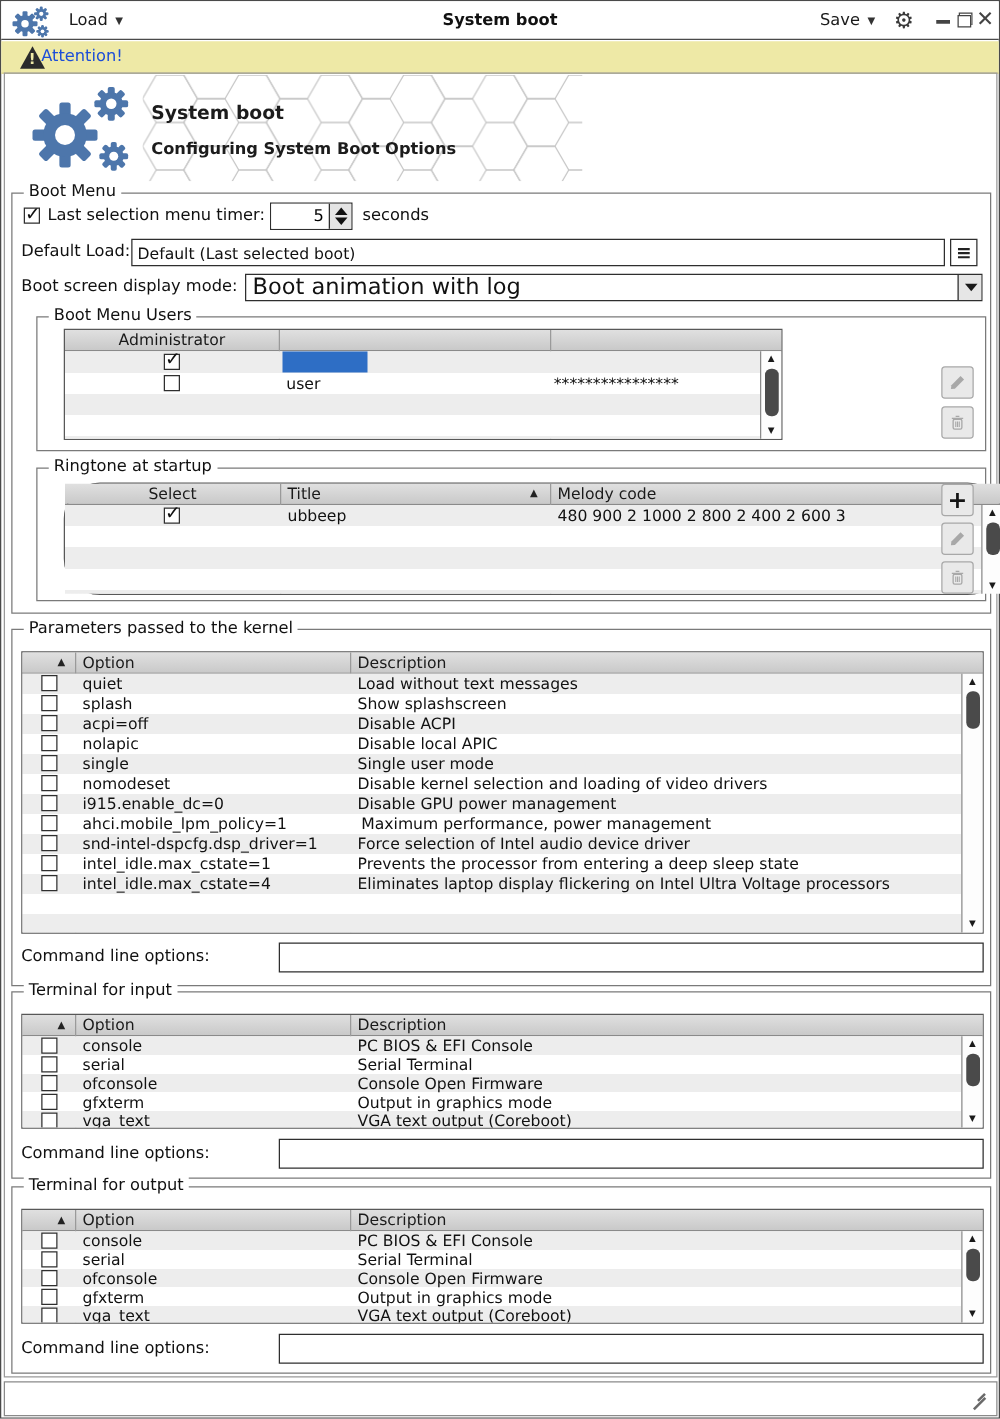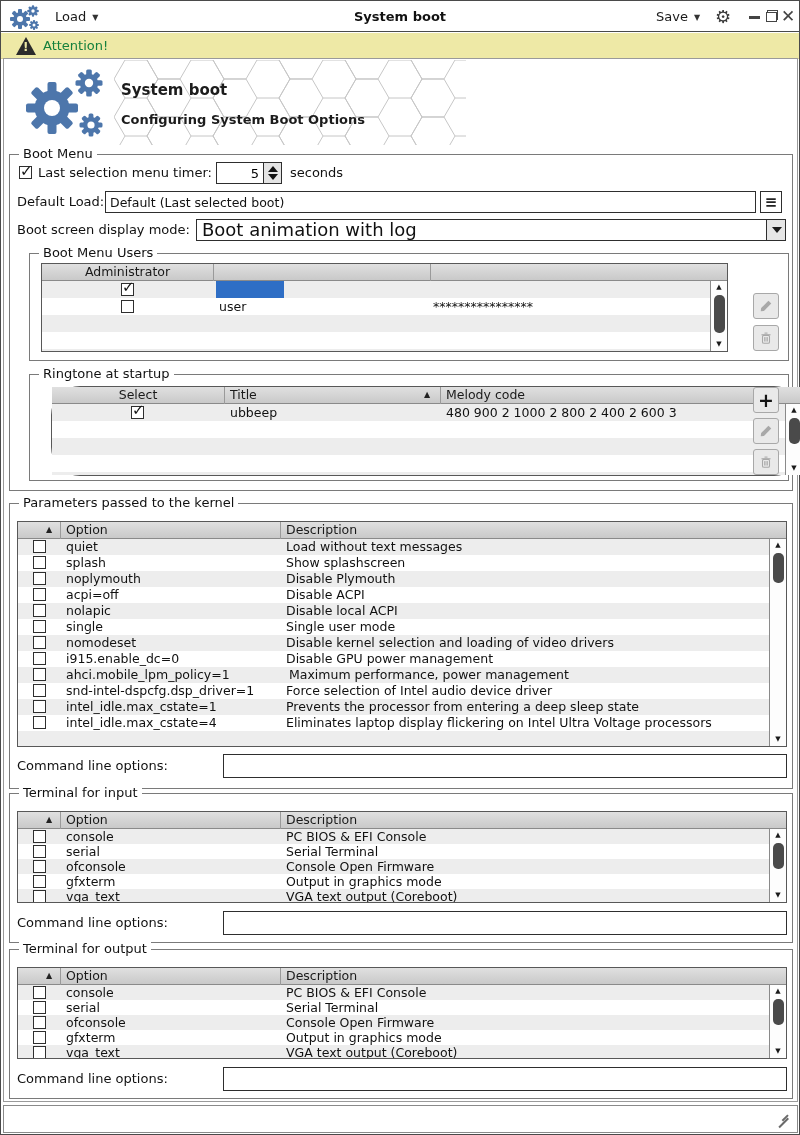--- a/index.html
+++ b/index.html
@@ -18,21 +18,21 @@
   .min-btn { position:absolute; left:748px; top:15px; width:11px; height:2.5px; background:#444; }
   .max-btn { position:absolute; left:765px; top:9px; width:12px; height:12px; }
   .max-btn::before { content:""; position:absolute; right:0; top:0; width:9px; height:8px; border:1.5px solid #444; background:#fff; }
   .max-btn::after  { content:""; position:absolute; left:0; bottom:0; width:9px; height:8px; border:1.5px solid #444; background:#fff; }
   .close-btn { position:absolute; left:780px; top:0; line-height:31px; font-size:17px; color:#444; }
 
   
   .banner { position:absolute; left:0; top:32px; width:100%; height:26px; background:#eee9a6; border-bottom:1px solid #d9d28d; }
   .warn-tri { position:absolute; left:15px; top:4px; width:0; height:0; border-left:10px solid transparent; border-right:10px solid transparent; border-bottom:18px solid #2b2b2b; }
   .warn-tri::after { content:"!"; position:absolute; left:-3px; top:3px; color:#eee9a6; font-size:12px; font-weight:bold; }
-  .banner-text { position:absolute; left:42px; top:0; line-height:26px; font-size:13px; color:#15803d; }
+  .banner-text { position:absolute; left:32px; top:0; line-height:26px; font-size:13px; color:#1d4ed8; }
 
   
   .content-frame { position:absolute; left:2px; top:57px; width:795px; height:1044px; border:1px solid #9a9a9a; pointer-events:none; }
   .hexbg { position:absolute; left:113px; top:59px; }
   .h-title { position:absolute; left:120px; top:80px; font-size:15px; font-weight:bold; color:#1c1c1c; }
   .h-sub { position:absolute; left:120px; top:111px; font-size:13px; font-weight:bold; color:#1c1c1c; }
   .logo { position:absolute; left:20px; top:66px; }
 
   
   .grp { position:absolute; border:1px solid #7a7a7a; }
@@ -200,21 +200,21 @@
   <div class="lbl" style="left:16px; top:218px; line-height:22px;">Boot screen display mode:</div>
   <div class="combo" style="left:195px; top:218px; width:590px; height:22px;">
     <span class="combo-text">Boot animation with log</span>
     <span class="combo-arrow"></span>
   </div>
 
 
   <div class="grp" style="left:28px; top:252px; width:760px; height:108px;">
     <span class="legend">Boot Menu Users</span>
   </div>
-  <div class="tbl" style="left:40px; top:262px; width:687px; height:89px;padding-left:20px;">
+  <div class="tbl" style="left:50px; top:262px; width:575px; height:89px;padding-left:20px;">
     <div class="thead">
       <span class="hlbl" style="left:0; width:171px; text-align:center;">Administrator</span>
     </div>
     <div class="vline" style="left:171px;"></div>
     <div class="vline" style="left:388px;"></div>
     <div class="tbody stripe17 rows17">
 
         <div class="trow">
           <span class="sel-cell on"></span>
           <span class="cb checked" style="left:79px; top:2px;"></span>
@@ -314,37 +314,32 @@
           <span class="cell" style="left:48px;">quiet</span>
           <span class="cell" style="left:268px;">Load without text messages</span>
         </div>
 
         <div class="trow">
           <span class="cb" style="left:15px; top:1px;"></span>
           <span class="cell" style="left:48px;">splash</span>
           <span class="cell" style="left:268px;">Show splashscreen</span>
         </div>
 
-        <div class="trow">
-          <span class="cb" style="left:15px; top:1px;"></span>
-          <span class="cell" style="left:48px;">noplymouth</span>
-          <span class="cell" style="left:268px;">Disable Plymouth</span>
-        </div>
 
         <div class="trow">
           <span class="cb" style="left:15px; top:1px;"></span>
           <span class="cell" style="left:48px;">acpi=off</span>
           <span class="cell" style="left:268px;">Disable ACPI</span>
         </div>
 
 
         <div class="trow">
           <span class="cb" style="left:15px; top:1px;"></span>
           <span class="cell" style="left:48px;">nolapic</span>
-          <span class="cell" style="left:268px;">Disable local ACPI</span>
+          <span class="cell" style="left:268px;">Disable local APIC</span>
         </div>
 
         <div class="trow">
           <span class="cb" style="left:15px; top:1px;"></span>
           <span class="cell" style="left:48px;">single</span>
           <span class="cell" style="left:268px;">Single user mode</span>
         </div>
 
         <div class="trow">
           <span class="cb" style="left:15px; top:1px;"></span>

